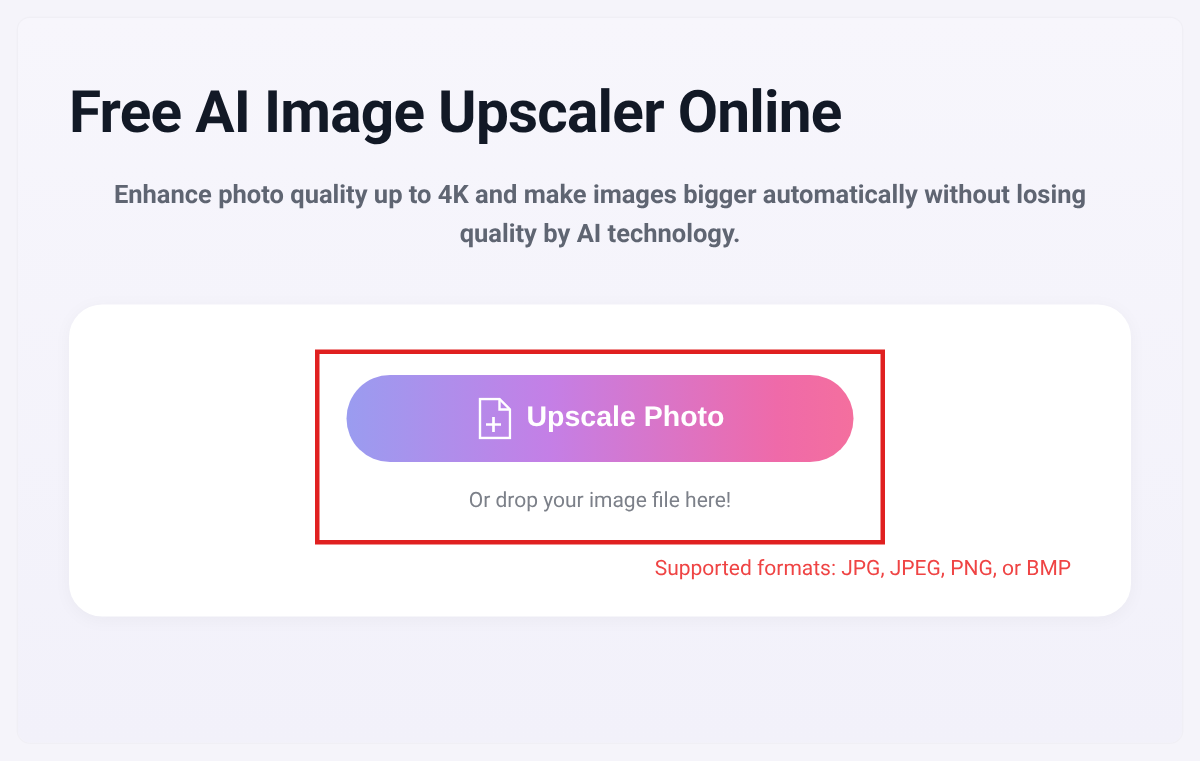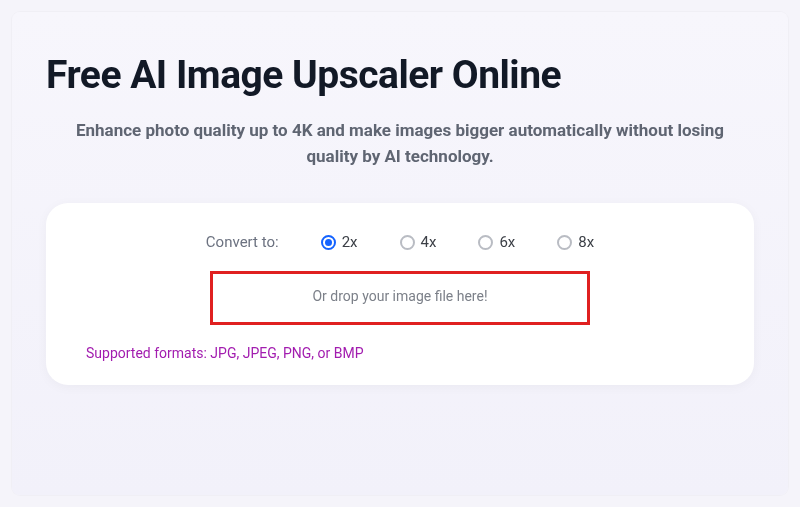--- a/index.html
+++ b/index.html
@@ -100,61 +100,47 @@
     }
     .file-icon {
       display: inline-flex;
     }
     .drop-text {
       text-align: center;
       font-size: 14px;
       color: #7c8089;
     }
     .formats {
-      text-align: left;
+      text-align: right;
       font-size: 14px;
-      color: #a21caf;
-      margin-top: 20px;
+      color: #ef4444;
+      margin-top: 8px;
     }
   </style>
 </head>
 <body>
 
 <div class="outer">
   <h1 class="title">Free AI Image Upscaler Online</h1>
   <p class="subtitle">Enhance photo quality up to 4K and make images bigger automatically without losing quality by AI technology.</p>
 
   <div class="card">
 
-    <div class="radio-row">
-      <span class="radio-label">Convert to:</span>
-
-      <label class="radio-item">
-        <span class="radio-circle selected">
-            <span class="radio-dot"></span>
-          </span>
-        <span>2x</span>
-      </label>
-
-      <label class="radio-item">
-        <span class="radio-circle"></span>
-        <span>4x</span>
-      </label>
-
-      <label class="radio-item">
-        <span class="radio-circle"></span>
-        <span>6x</span>
-      </label>
-
-      <label class="radio-item">
-        <span class="radio-circle"></span>
-        <span>8x</span>
-      </label>
-    </div>
 
     <div class="highlight-box">
+      <button class="upscale-btn">
+        <span class="file-icon">
+          <svg width="24" height="28" viewBox="0 0 24 28" fill="none">
+            <path d="M3 1 H16 L23 8 V27 H3 Z" stroke="#ffffff" stroke-width="1.6" fill="none"></path>
+            <path d="M16 1 V8 H23" stroke="#ffffff" stroke-width="1.6" fill="none"></path>
+            <line x1="12" y1="13" x2="12" y2="23" stroke="#ffffff" stroke-width="1.8"></line>
+            <line x1="7" y1="18" x2="17" y2="18" stroke="#ffffff" stroke-width="1.8"></line>
+          </svg>
+        </span>
+        <span>Upscale Photo</span>
+      </button>
       <div class="drop-text">Or drop your image file here!</div>
     </div>
 
     <div class="formats">Supported formats: JPG, JPEG, PNG, or BMP</div>
 
   </div>
 </div>
 
 </body></html>

